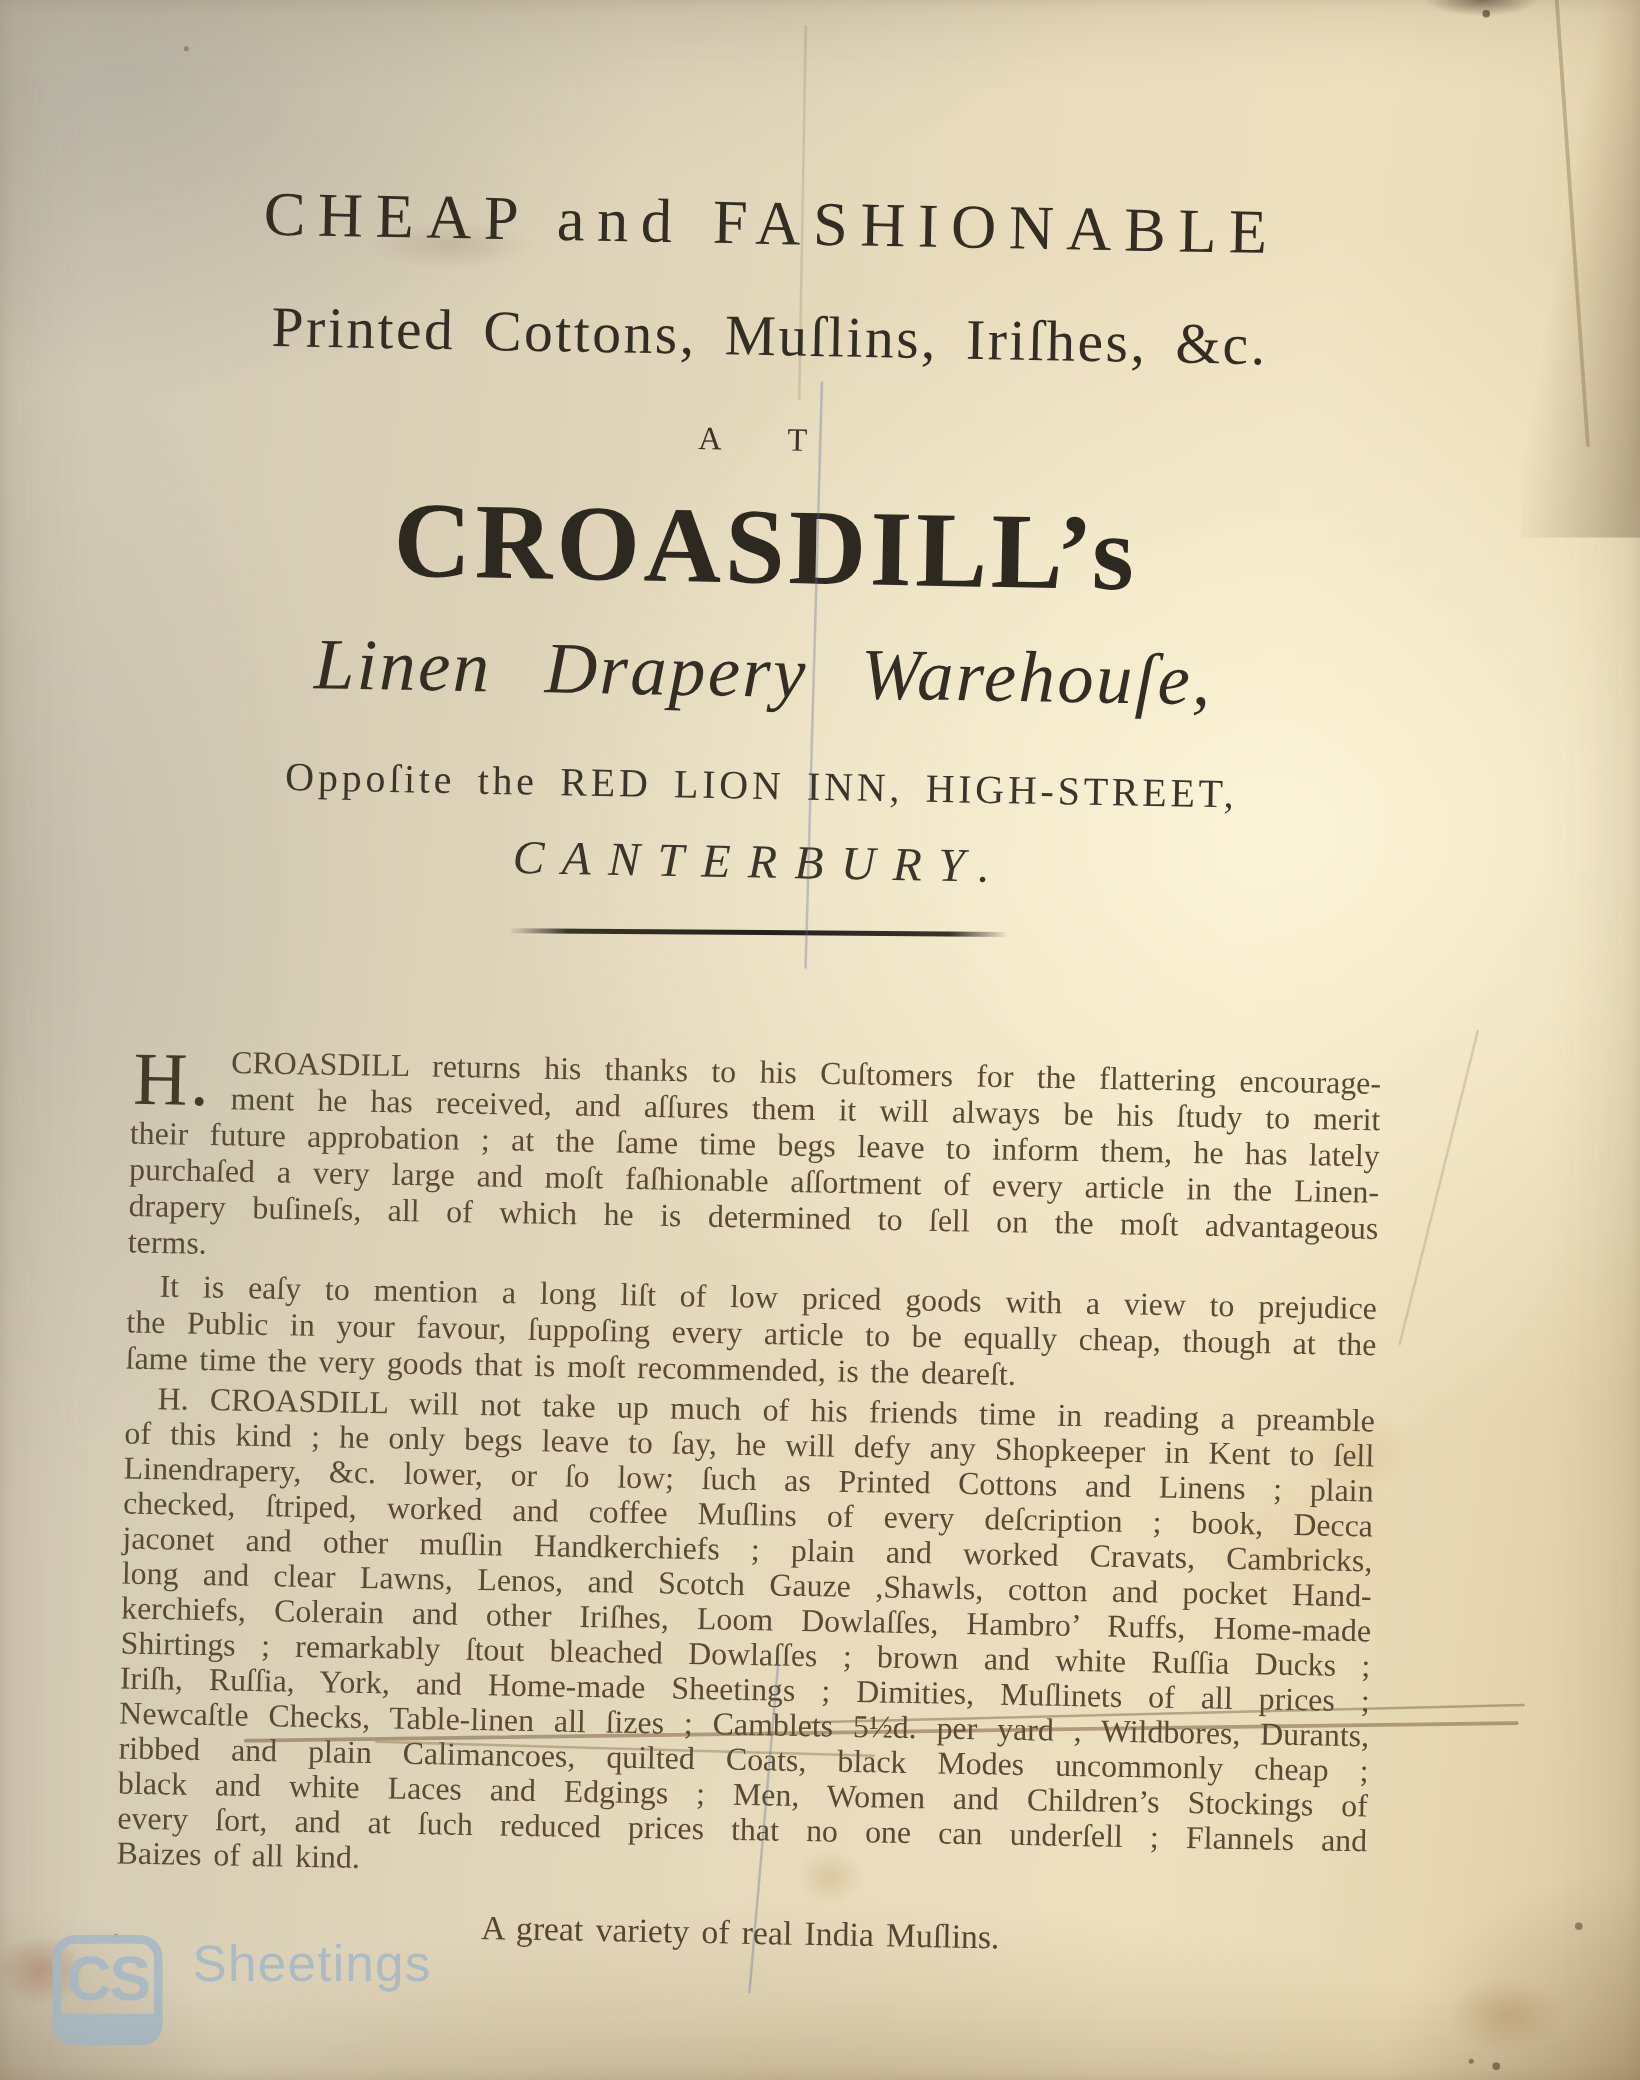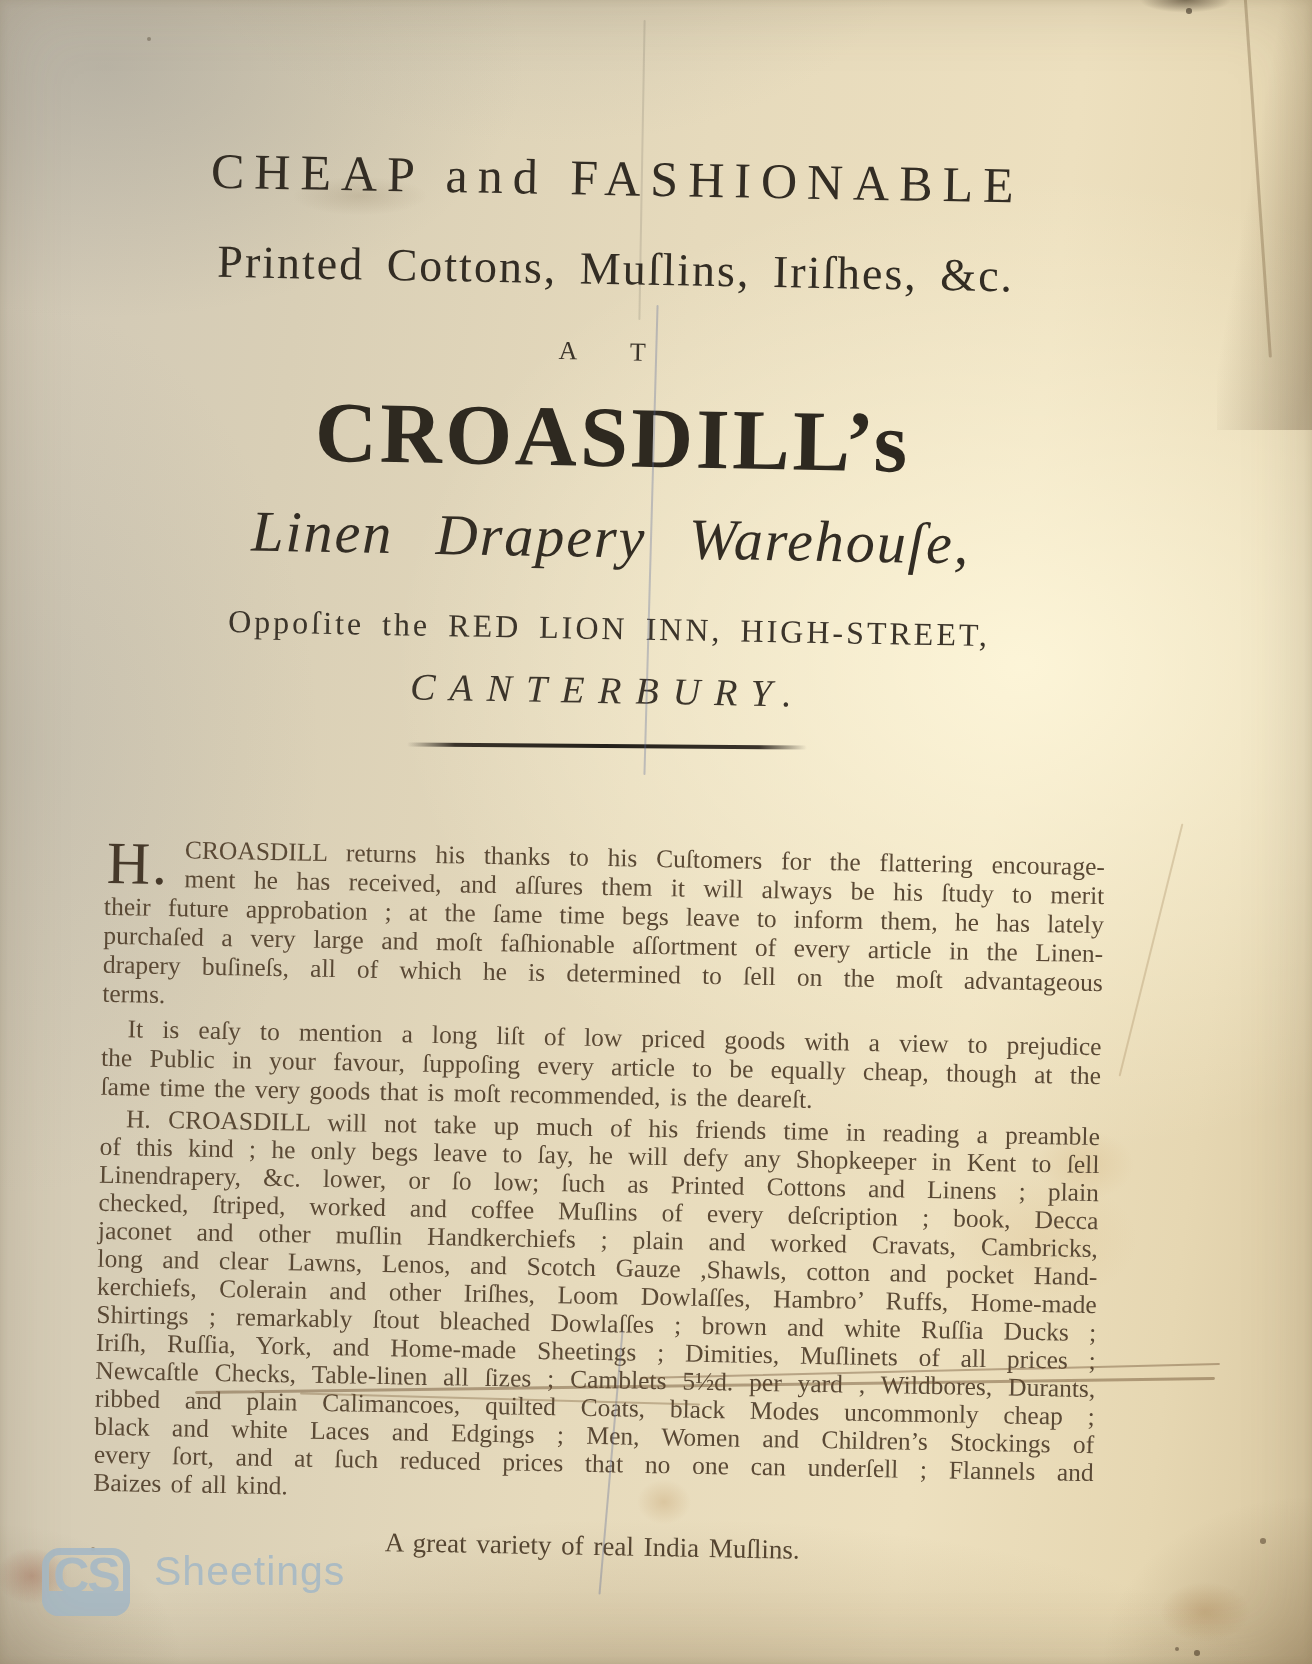--- a/index.html
+++ b/index.html
@@ -81,21 +81,21 @@
 
   .p1 { position:relative; margin-top:95px; }
   .dropcap { position:absolute; left:2px; top:1px; font-size:60px; line-height:56px; letter-spacing:2px; color:#46392a; }
   .dc-ind { margin-left:80px; }
   .p2 { margin-top:6px; }
   .p3 { margin-top:4px; line-height:28px; }
   .closing { margin-top:26px; text-align:center; font-size:27px; color:#554531; }
 
   .wm { position:absolute; left:42px; top:1548px; display:flex; gap:24px; color:#a9bac4;
     opacity:0.95; font-family:"Liberation Sans","DejaVu Sans",sans-serif; pointer-events:none; }
-  .wm-logo { position:relative; width:88px; height:68px; box-sizing:border-box;
+  .wm-logo { position:relative; width:88px; height:88px; box-sizing:border-box;
     border:7px solid #a9bac4; border-radius:18px; }
   .wm-logo .cs { position:absolute; left:50%; top:38%; transform:translate(-50%,-50%);
     font-size:50px; font-weight:bold; letter-spacing:-2px; }
   .wm-logo .bar { position:absolute; left:-7px; right:-7px; bottom:-7px; height:25px;
     background:#a9bac4; border-radius:0 0 16px 16px; }
   .wm-text { font-size:41px; line-height:47px; letter-spacing:1px; padding-top:0px; font-weight:400; }
 </style>
 </head>
 <body>
 

